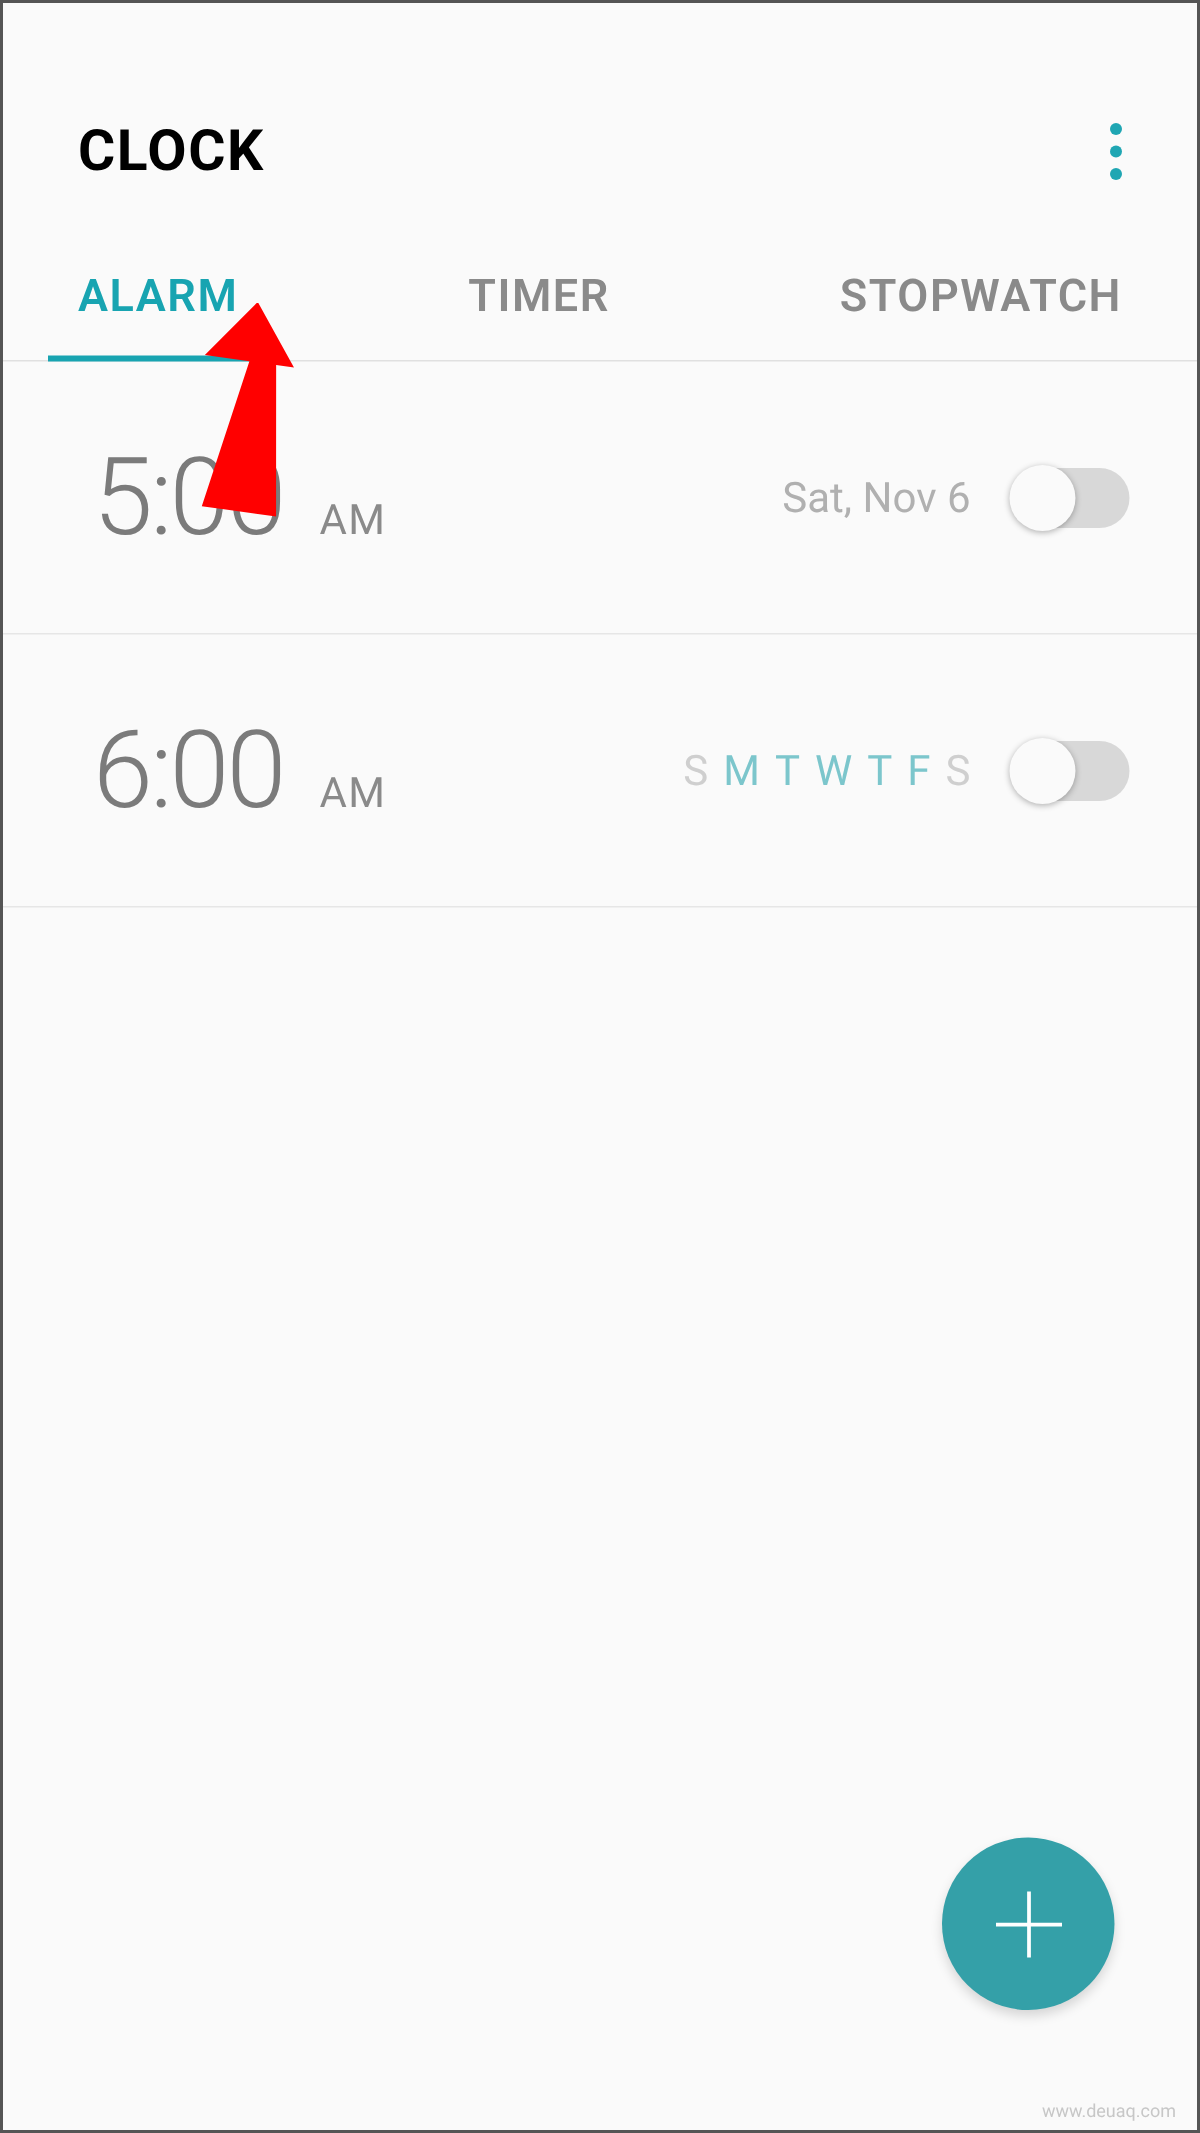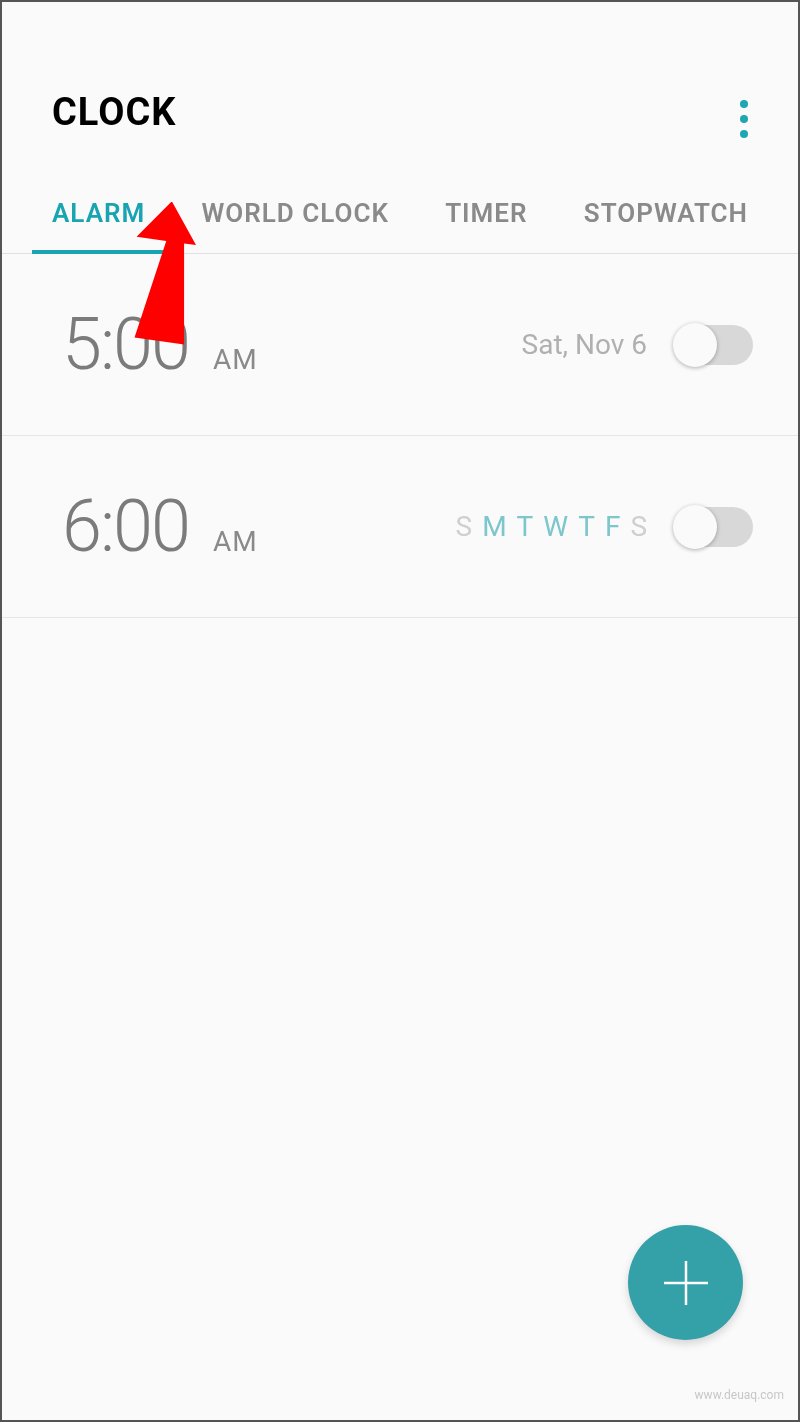--- a/index.html
+++ b/index.html
@@ -20,21 +20,22 @@
       height: 1422px;
       background: #fafafa;
       border: 2px solid #555;
       position: relative;
       overflow: hidden;
     }
     
     .header {
       display: flex;
       justify-content: space-between;
-      padding: 88px 40px 30px 50px;
+      align-items: center;
+      padding: 70px 40px 30px 50px;
       gap: 36px;
     }
     
     .app-title {
       font-size: 38px;
       font-weight: 700;
       letter-spacing: 1px;
       color: #000;
     }
     
@@ -54,21 +55,21 @@
     }
     
     .tabs {
       display: flex;
       justify-content: space-between;
       padding: 20px 50px 0 50px;
       border-bottom: 1px solid #e0e0e0;
     }
     
     .tab {
-      font-size: 26px;
+      font-size: 30px;
       font-weight: 600;
       letter-spacing: 1px;
       color: #8a8a8a;
       padding-bottom: 25px;
       cursor: pointer;
       position: relative;
     }
     
     .tab.active {
       color: #18a4b1;
@@ -184,21 +185,21 @@
     
     .arrow-annotation {
       position: absolute;
       top: 200px;
       left: 130px;
       pointer-events: none;
     }
     
     .watermark {
       position: absolute;
-      bottom: 18px;
+      bottom: 6px;
       right: 14px;
       font-size: 12px;
       color: #c7c7c7;
     }
   </style>
 </head>
 <body>
 
 <div class="screen">
 
@@ -206,21 +207,20 @@
     <div class="app-title">CLOCK</div>
     <div class="more-icon">
       <div class="dot"></div>
       <div class="dot"></div>
       <div class="dot"></div>
     </div>
   </div>
 
   <div class="tabs">
     <div class="tab active">ALARM</div>
-    <div class="tab">WORLD CLOCK</div>
     <div class="tab">TIMER</div>
     <div class="tab">STOPWATCH</div>
   </div>
 
   <div class="alarm-list">
 
     <div class="alarm-row">
       <div class="time-block">
         <span class="time">5:00</span>
         <span class="ampm">AM</span>

